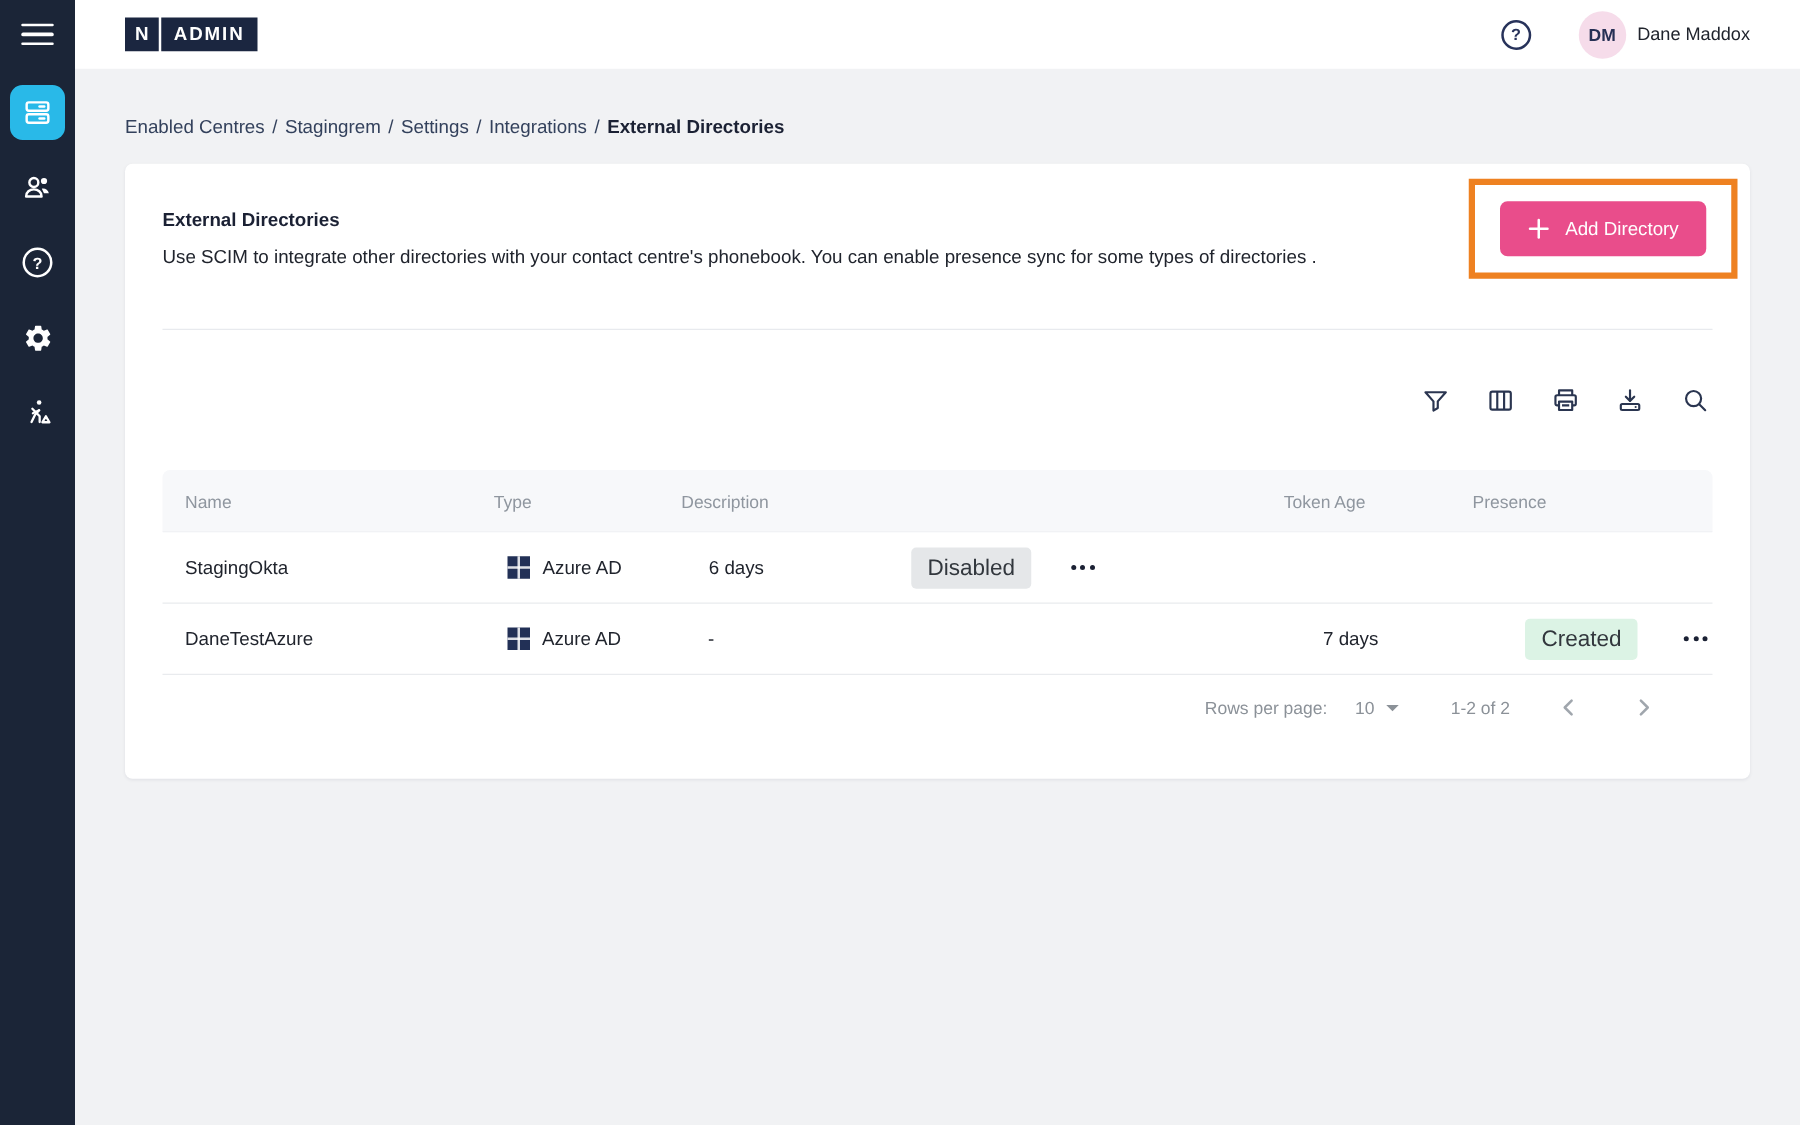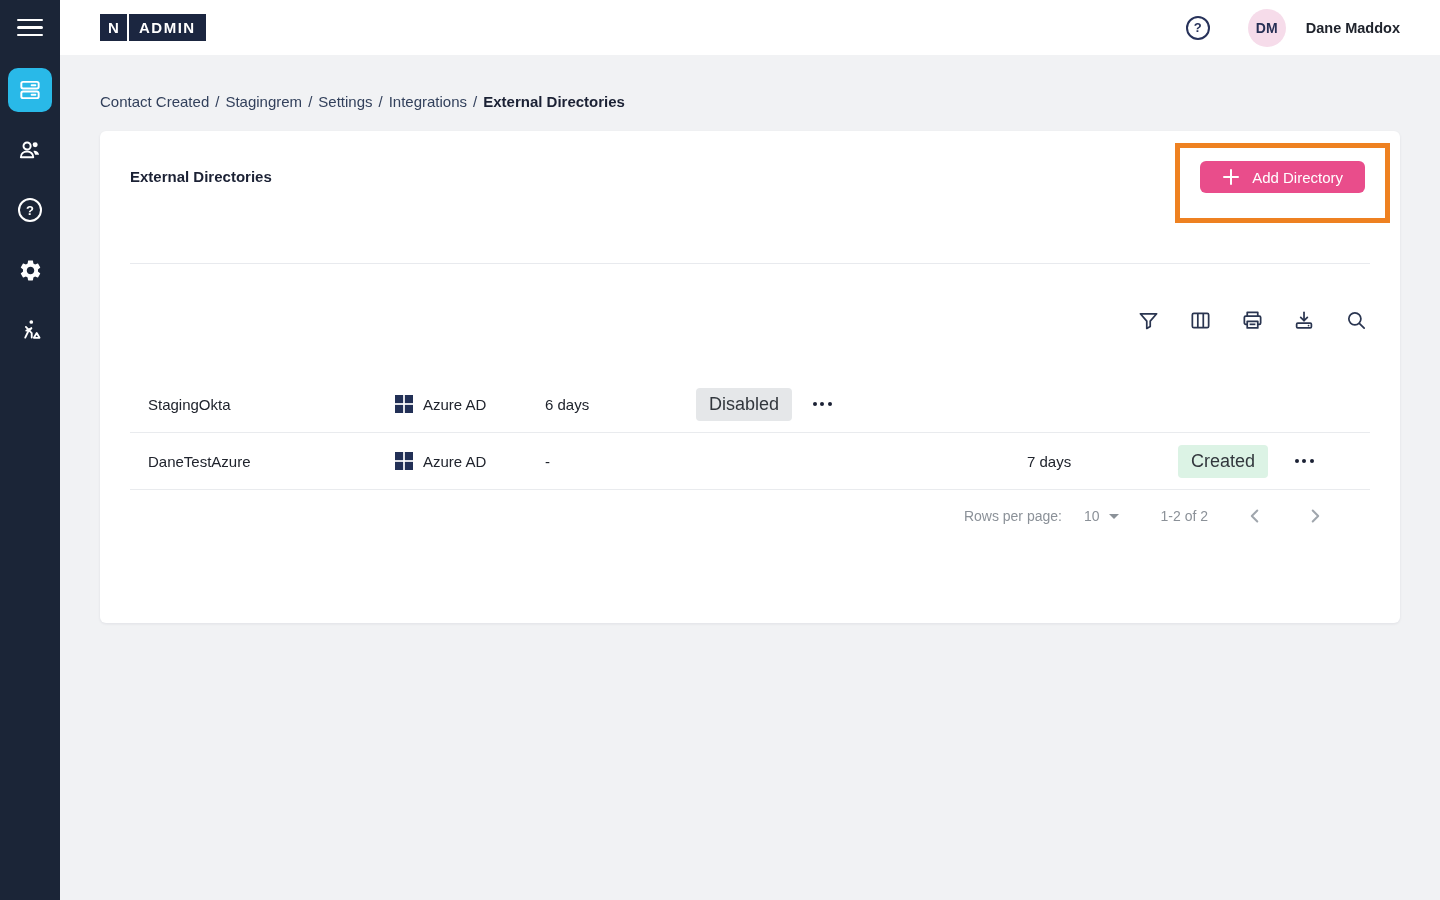--- a/index.html
+++ b/index.html
@@ -21,48 +21,48 @@
   .main { flex:1; display:flex; flex-direction:column; }
 
   
   .topbar { height:55px; background:#fff; display:flex; align-items:center; justify-content:space-between; padding:0 40px; }
   .logo { display:flex; gap:2px; align-items:center; }
   .logo-n { width:27px; height:27px; background:#1b2640; color:#fff; font-weight:bold; font-size:15px; display:flex; align-items:center; justify-content:center; }
   .logo-admin { height:27px; background:#1b2640; color:#fff; font-weight:bold; font-size:15px; letter-spacing:1.5px; display:flex; align-items:center; padding:0 10px; }
   .topbar-right { display:flex; align-items:center; }
   .help-circle { width:24px; height:24px; border:2px solid #27325a; border-radius:50%; display:flex; align-items:center; justify-content:center; color:#27325a; font-size:13px; font-weight:bold; cursor:pointer; }
   .avatar { width:38px; height:38px; border-radius:50%; background:#f6dcea; color:#273055; font-weight:bold; font-size:14px; display:flex; align-items:center; justify-content:center; margin-left:38px; cursor:pointer; }
-  .user-name { margin-left:20px; font-weight:bold; font-size:14.5px; color:#20242d; }
+  .user-name { margin-left:9px; font-weight:normal; font-size:14.5px; color:#20242d; }
 
   
   .content { flex:1; padding:0 40px; }
   .breadcrumb { margin-top:38px; font-size:15px; color:#33415c; }
   .breadcrumb .crumb { cursor:pointer; }
   .breadcrumb .sep { margin:0 6px; color:#33415c; }
   .breadcrumb .current { font-weight:bold; color:#1b2134; }
 
   
   .card { margin-top:21px; width:1300px; height:492px; background:#fff; border-radius:6px; box-shadow:0 1px 3px rgba(20,30,60,0.08); }
   .card-header { height:132px; display:flex; justify-content:space-between; padding:0 10px 0 30px; }
   .card-header-text { padding-top:37px; }
   .card-title { font-size:15px; font-weight:bold; color:#1b2134; margin-bottom:12px; }
   .card-desc { font-size:15px; color:#20242d; }
   .annotation-box { margin-top:12px; border:5px solid #ee8121; height:80px; padding:13px 20px; align-self:flex-start; }
-  .btn-primary { height:32px; min-width:163px; background:#e94d8b; border:none; border-radius:6px; color:#fff; font-size:15px; font-family:"Liberation Sans", sans-serif; display:flex; align-items:center; justify-content:center; gap:12px; padding:0 22px; cursor:pointer; }
+  .btn-primary { height:44px; min-width:163px; background:#e94d8b; border:none; border-radius:6px; color:#fff; font-size:15px; font-family:"Liberation Sans", sans-serif; display:flex; align-items:center; justify-content:center; gap:12px; padding:0 22px; cursor:pointer; }
   .divider { border:none; border-top:1px solid #e8eaee; margin:0 30px; }
 
   
   .table-toolbar { height:112px; display:flex; align-items:center; justify-content:flex-end; gap:28px; padding:0 32px; }
   .tool-btn { width:24px; height:24px; color:#2a3550; cursor:pointer; display:flex; align-items:center; justify-content:center; }
 
   
   .table { margin:0 30px; width:1240px; font-size:15px; }
   .t-row { display:flex; align-items:center; }
   .t-head { height:50px; background:#f7f8fa; border-radius:6px 6px 0 0; border-bottom:1px solid #eceef1; color:#8f969f; font-size:14px; }
-  .t-body-row { height:57px; border-bottom:1px solid #e9ebee; color:#20242d; }
+  .t-body-row { height:57px; border-bottom:1px solid #e9ebee; color:#20242d;gap:11px; }
   .col { padding-left:18px; display:flex; align-items:center; gap:10px; }
   .col-name { width:247px; }
   .col-type { width:150px; }
   .col-desc { width:482px; }
   .col-token { width:151px; }
   .col-presence { width:125px; }
   .col-actions { flex:1; padding-left:6px; }
   .azure-sq { width:18px; height:18px; background:#223056; position:relative; flex:none; }
   .azure-sq::before { content:""; position:absolute; left:8px; top:0; bottom:0; width:2px; background:rgba(255,255,255,0.85); }
   .azure-sq::after { content:""; position:absolute; top:8px; left:0; right:0; height:2px; background:rgba(255,255,255,0.85); }
@@ -146,28 +146,29 @@
     <div class="topbar-right">
       <div class="help-circle">?</div>
       <div class="avatar">DM</div>
       <div class="user-name">Dane Maddox</div>
     </div>
   </div>
 
   <div class="content">
 
     <div class="breadcrumb">
-      <span class="crumb">Contact Created</span><span class="sep">/</span><span class="crumb">Stagingrem</span><span class="sep">/</span><span class="crumb">Settings</span><span class="sep">/</span><span class="crumb">Integrations</span><span class="sep">/</span><span class="current">External Directories</span>
+      <span class="crumb">Enabled Centres</span><span class="sep">/</span><span class="crumb">Stagingrem</span><span class="sep">/</span><span class="crumb">Settings</span><span class="sep">/</span><span class="crumb">Integrations</span><span class="sep">/</span><span class="current">External Directories</span>
     </div>
 
     <div class="card">
 
       <div class="card-header">
         <div class="card-header-text">
           <div class="card-title">External Directories</div>
+          <div class="card-desc">Use SCIM to integrate other directories with your contact centre's phonebook. You can enable presence sync for some types of directories .</div>
         </div>
         <div class="annotation-box">
           <button class="btn-primary">
             <svg width="18" height="18" viewBox="0 0 18 18" fill="none" stroke="#fff" stroke-width="2" stroke-linecap="round">
                 <line x1="9" y1="2" x2="9" y2="16"></line>
                 <line x1="2" y1="9" x2="16" y2="9"></line>
               </svg>
             <span>Add Directory</span>
           </button>
         </div>
@@ -206,20 +207,28 @@
         </span>
         <span class="tool-btn">
           <svg width="23" height="23" viewBox="0 0 24 24" fill="none" stroke="currentColor" stroke-width="1.8" stroke-linecap="round">
               <circle cx="10.3" cy="10.3" r="6.3"></circle>
               <line x1="15.2" y1="15.2" x2="20" y2="20"></line>
             </svg>
         </span>
       </div>
 
       <div class="table">
+        <div class="t-row t-head">
+          <div class="col col-name">Name</div>
+          <div class="col col-type">Type</div>
+          <div class="col col-desc">Description</div>
+          <div class="col col-token">Token Age</div>
+          <div class="col col-presence">Presence</div>
+          <div class="col col-actions"></div>
+        </div>
 
         <div class="t-row t-body-row">
           <div class="col col-name">StagingOkta</div>
           <div class="col col-type">
             <span class="azure-sq"></span>
             <span>Azure AD</span>
           </div>
           <div class="col col-token">6 days</div>
           <div class="col col-presence">
             <span class="badge badge--disabled">Disabled</span>

